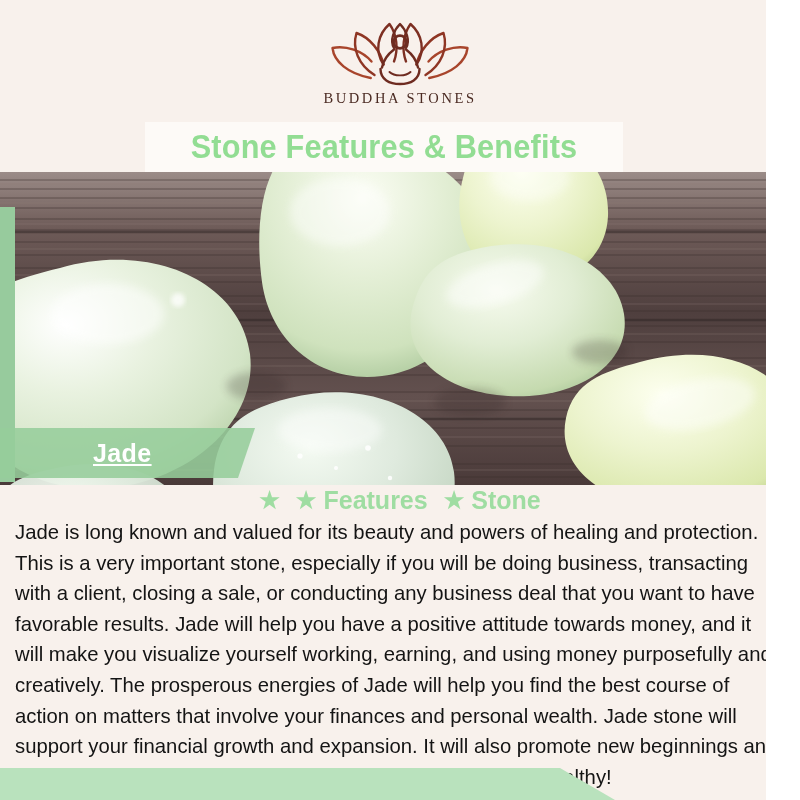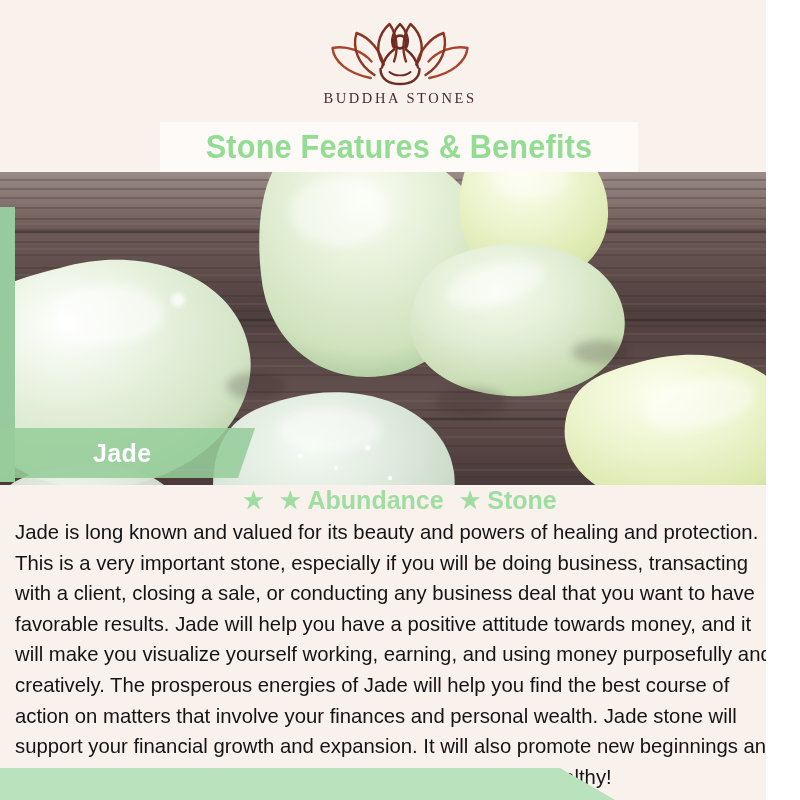--- a/index.html
+++ b/index.html
@@ -66,21 +66,21 @@
 
   
   .title-band {
     position:absolute;
     left:0; top:122px; width:800px; height:50px;
     background:#f8f1ec;
     z-index:5;
   }
   .title-plate {
     position:absolute;
-    left:160px; top:0px;
+    left:145px; top:0px;
     width:478px; height:50px;
     background:#fdfaf7;
   }
   .title-text {
     position:absolute;
     left:0; top:0; width:478px; height:50px;
     display:flex; align-items:center; justify-content:center;
     font-family:"Liberation Sans Narrow","Liberation Sans", sans-serif;
     font-weight:bold;
     font-size:33px;
@@ -111,20 +111,21 @@
     z-index:7;
     display:flex; align-items:center;
   }
   .jade-tag-label {
     margin-left:93px;
     color:#ffffff;
     font-size:25px;
     font-weight:bold;
     letter-spacing:0.4px;
     font-family:"Liberation Sans", sans-serif;
+    text-decoration:underline;
   }
 
   
   .content {
     position:absolute;
     left:0; top:485px;
     width:800px; height:315px;
     background:#f8f1ec;
     z-index:4;
   }
@@ -347,21 +348,21 @@
   <div class="bar-bottom"></div>
 
   <div class="content">
 
     <div class="benefits">
       <span class="benefit">
         <span class="star">★</span>
       </span>
       <span class="benefit">
         <span class="star">★</span>
-        <span>Abundance</span>
+        <span>Features</span>
       </span>
       <span class="benefit">
         <span class="star">★</span>
         <span>Stone</span>
       </span>
     </div>
 
     <p class="body-text">Jade is long known and valued for its beauty and powers of healing and protection. This is a very important stone, especially if you will be doing business, transacting with a client, closing a sale, or conducting any business deal that you want to have favorable results. Jade will help you have a positive attitude towards money, and it will make you visualize yourself working, earning, and using money purposefully and creatively. The prosperous energies of Jade will help you find the best course of action on matters that involve your finances and personal wealth. Jade stone will support your financial growth and expansion. It will also promote new beginnings and give you the guidance that you need to be successful and wealthy!</p>
   </div>
 

